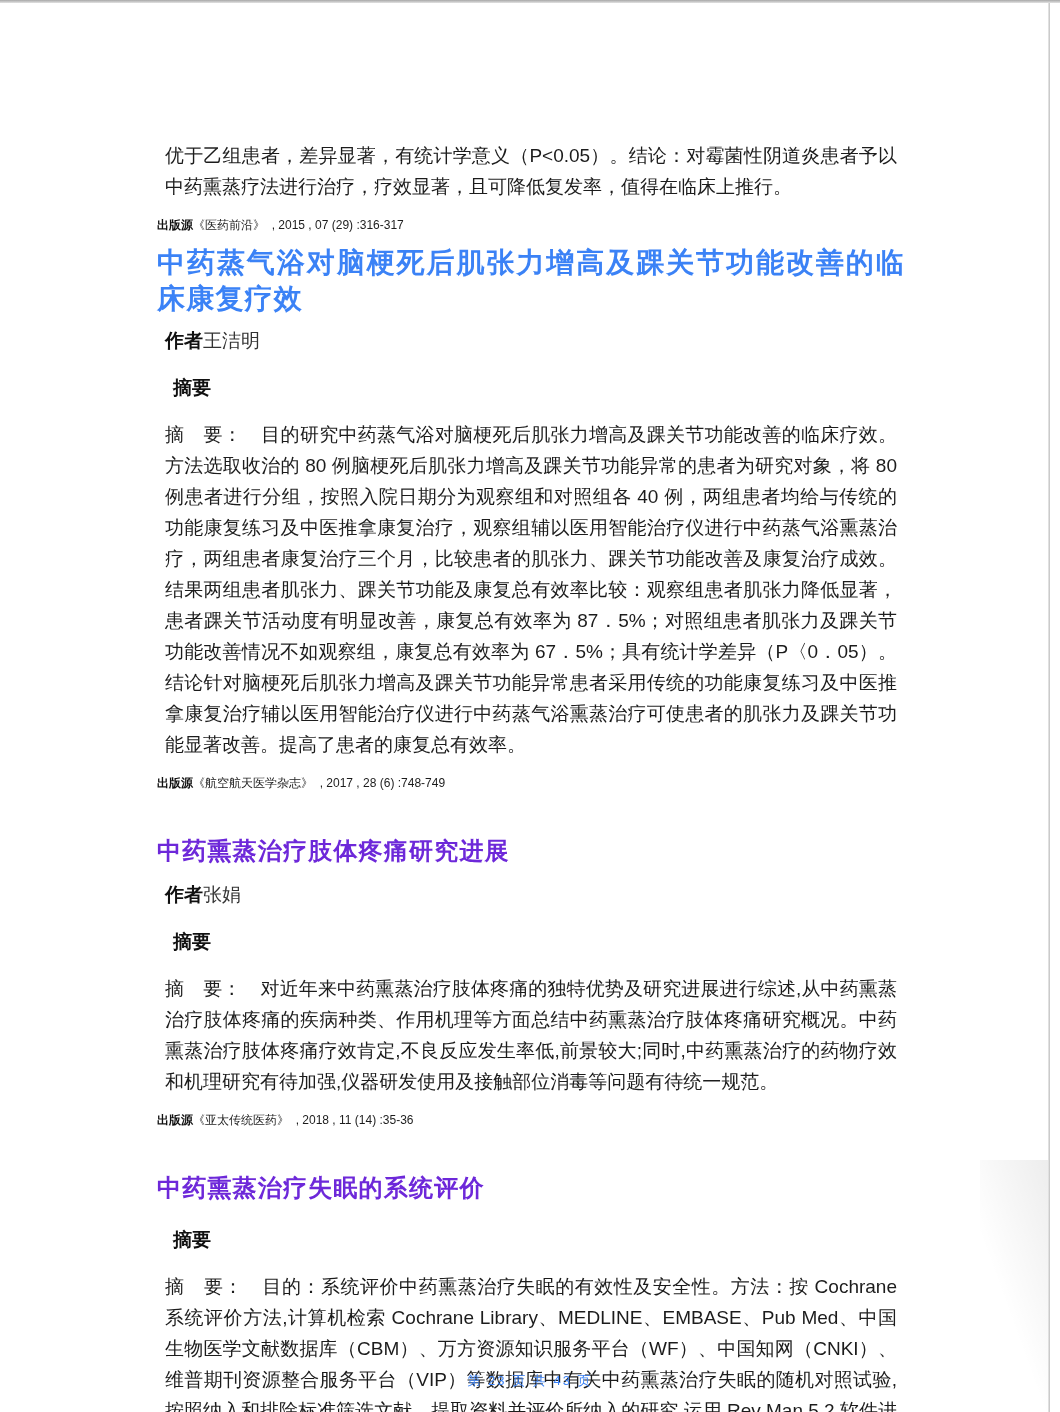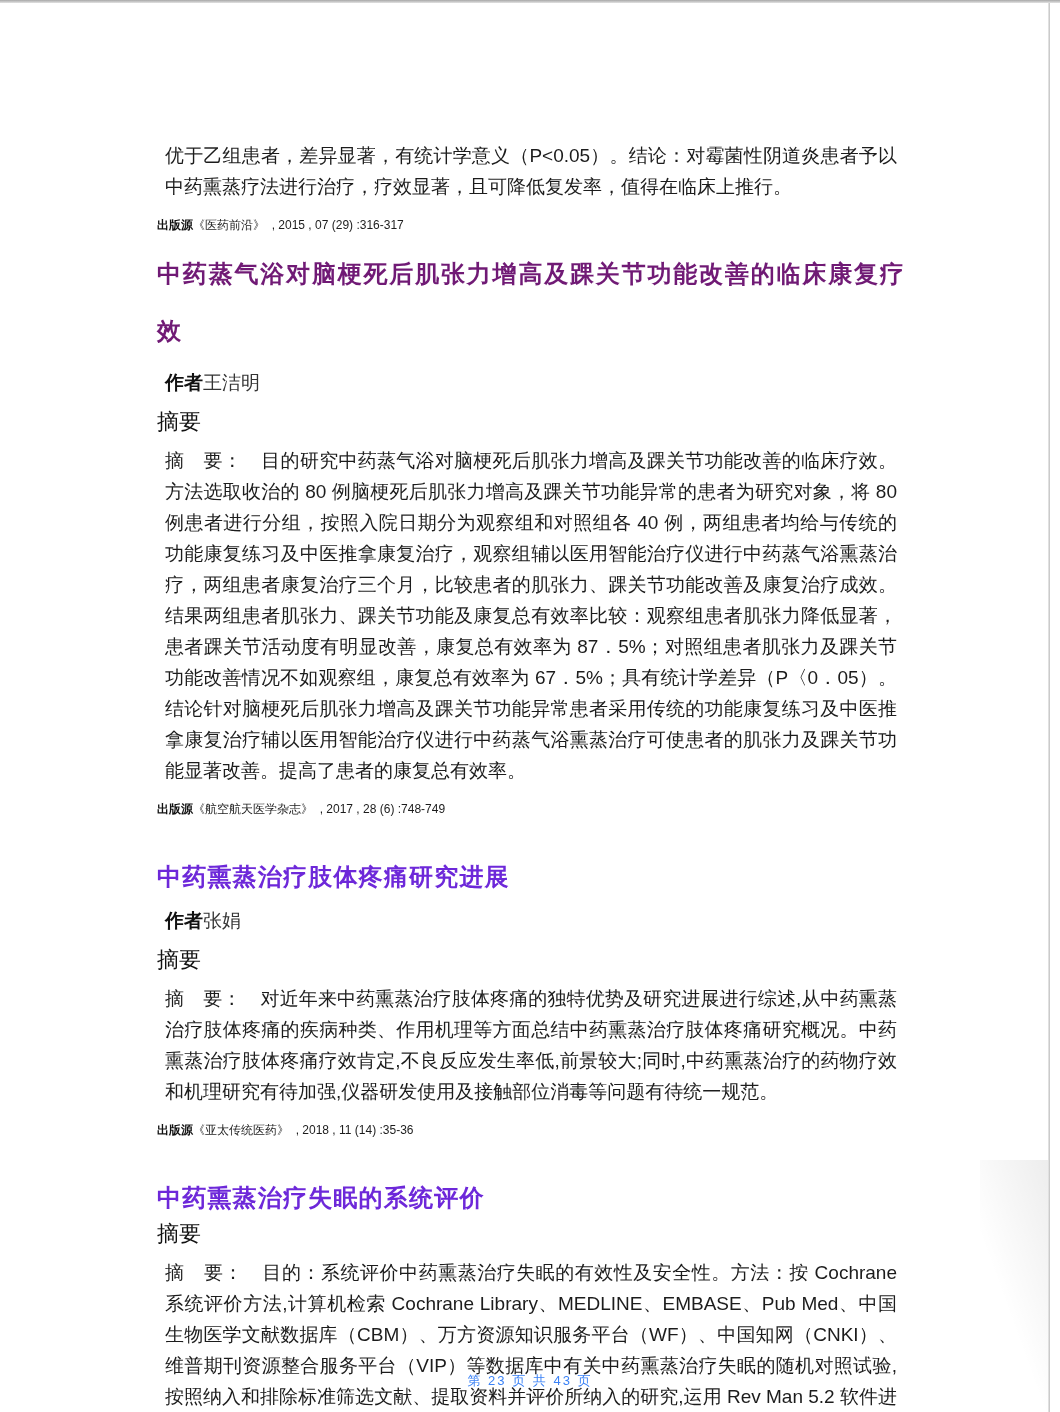--- a/index.html
+++ b/index.html
@@ -15,28 +15,28 @@
   .corner-shade { position:absolute; left:980px; top:1160px; width:68px; height:252px;
                 background:linear-gradient(250deg, rgba(0,0,0,0.07), rgba(0,0,0,0) 60%); }
 
   .content { position:absolute; left:157px; top:132px; width:748px; }
 
   .flow  { margin:8px; font-size:19px; line-height:31px; text-align:justify; }
   .src   { margin:0; font-size:12px; line-height:31px; }
   .lbl   { font-weight:700; color:#111; }
   .val   { white-space:pre-wrap; }
 
-  .title1 { margin:4px 0 0 0; font-size:24px; line-height:57px; font-weight:700;
-            letter-spacing:1.2px; text-align:justify; color:#701a75; }
+  .title1 { margin:4px 0 0 0; font-size:28px; line-height:36px; font-weight:700;
+            letter-spacing:1.2px; text-align:justify; color:#3b82f6; }
   .title  { margin:32px 0 0 0; font-size:24px; line-height:40px; font-weight:700;
             letter-spacing:1.2px; color:#6d28d9; }
 
   .meta      { margin:8px; font-size:19px; line-height:31px; }
   .meta .name{ color:#333; }
-  .abs-label { margin:0; font-size:22px; line-height:31px; font-weight:400; color:#111; }
+  .abs-label { margin:16px; font-size:19px; line-height:31px; font-weight:700; color:#111; }
 
   .footer { position:absolute; left:0; top:1372px; width:1060px; text-align:center;
             font-size:13px; letter-spacing:2px; color:#3b82f6; }
 </style>
 </head>
 <body>
 
 <div class="edge-top"></div>
 <div class="edge-right"></div>
 <div class="corner-shade"></div>

